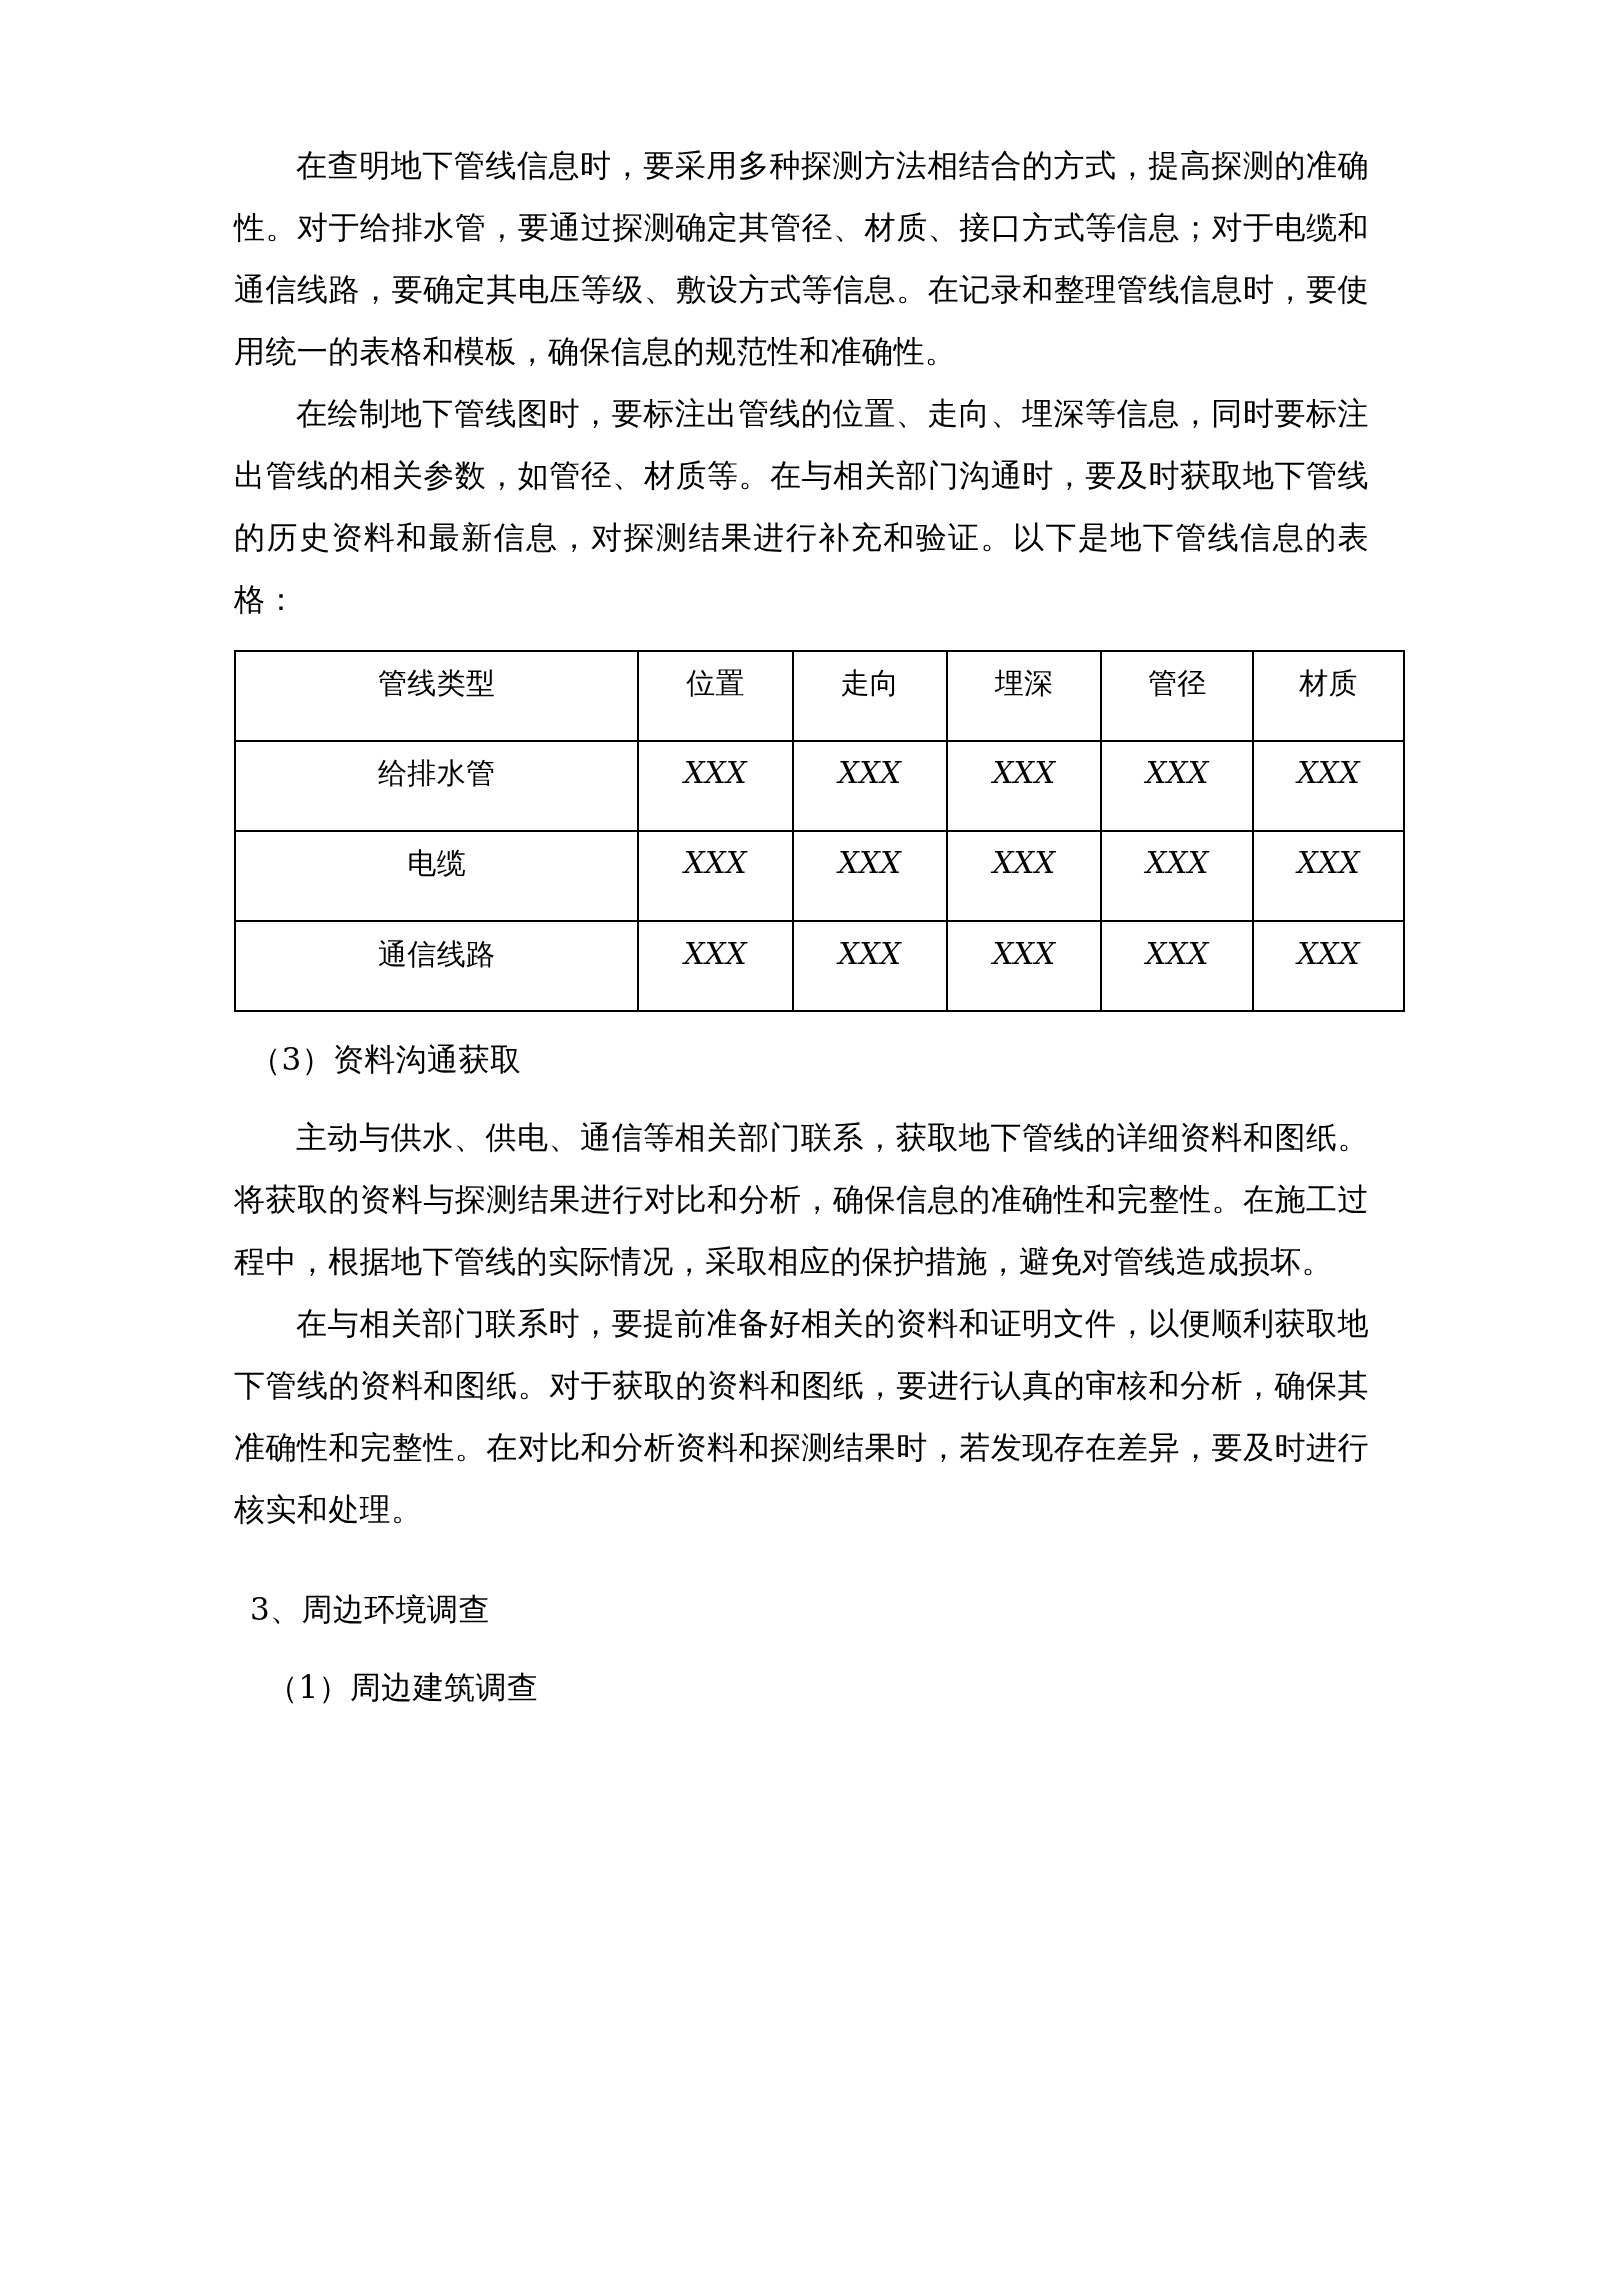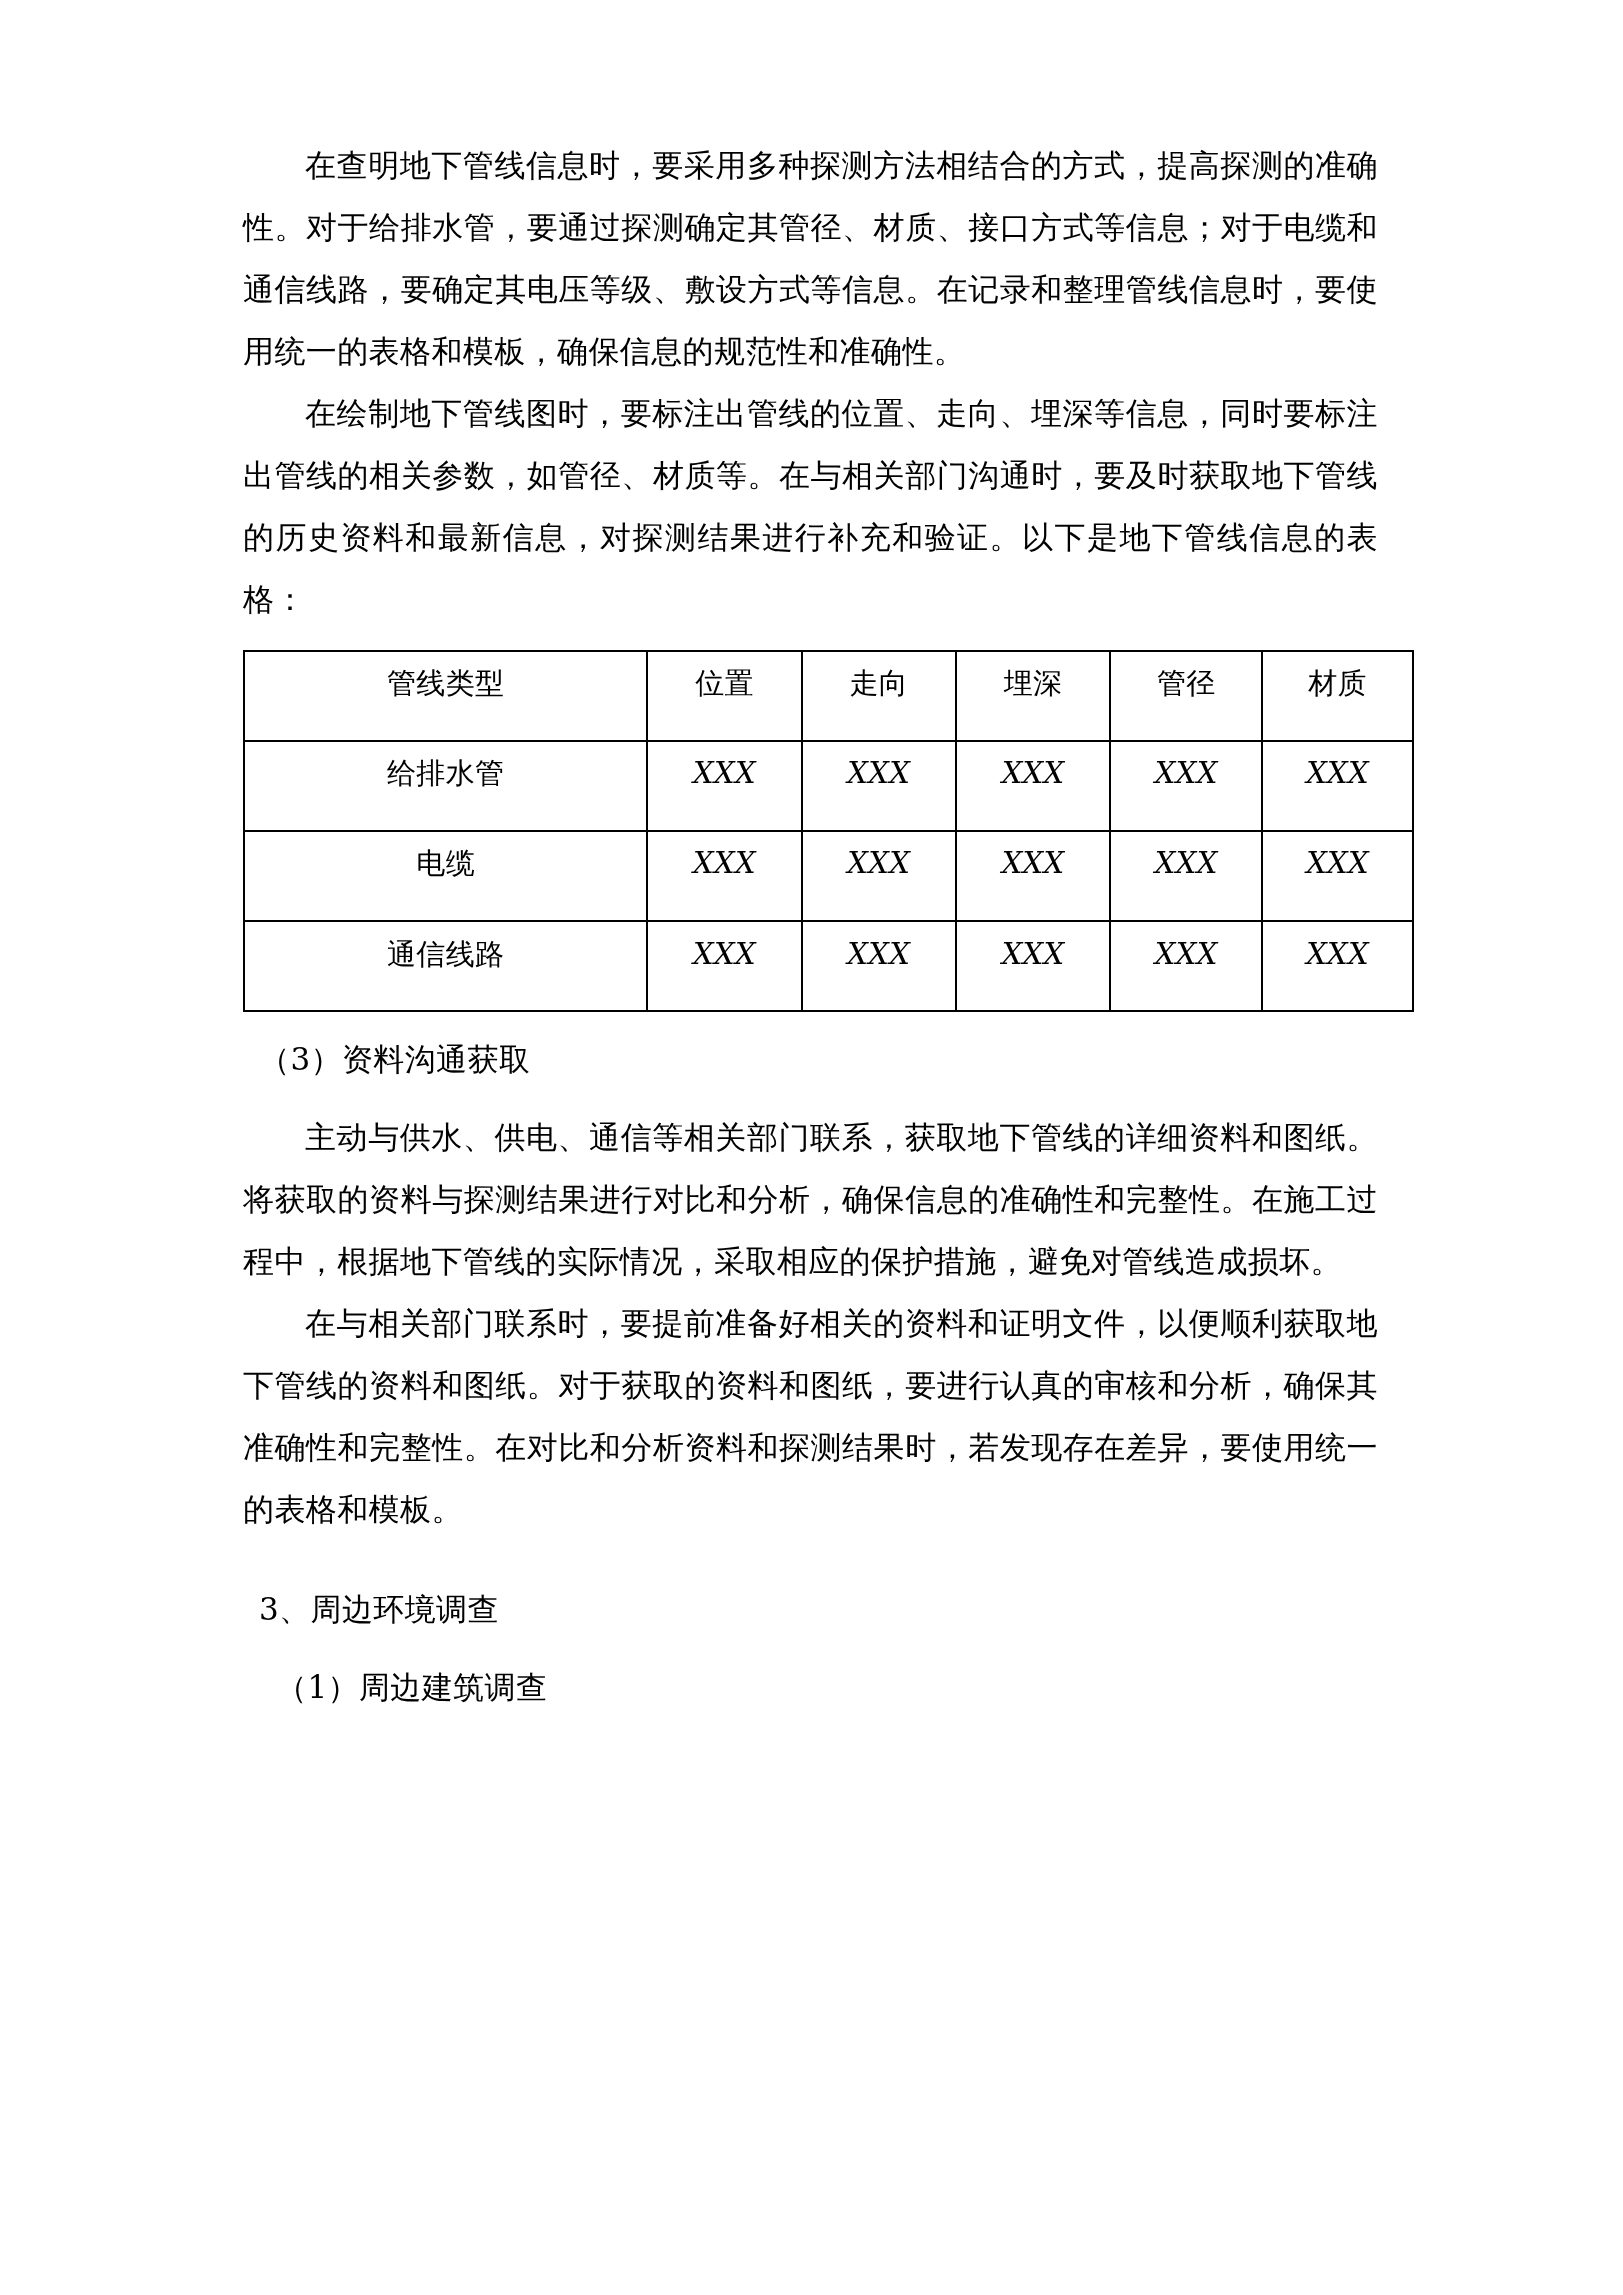--- a/index.html
+++ b/index.html
@@ -13,21 +13,21 @@
     width: 1623px;
     height: 2295px;
     background: #ffffff;
     box-sizing: border-box;
     font-family: "DejaVu Serif", "Liberation Serif", serif;
     color: #000000;
     overflow: hidden;
   }
   .content {
     position: absolute;
-    left: 243px;
+    left: 234px;
     top: 134px;
     width: 1135px;
   }
   .para {
     font-size: 31px;
     line-height: 62px;
     text-align: justify;
     text-justify: inter-ideograph;
     text-indent: 2em;
     margin: 0;
@@ -125,21 +125,21 @@
           <td class="xxx">XXX</td>
           <td class="xxx">XXX</td>
         </tr>
       </tbody>
     </table>
 
     <p class="heading-line">（3）资料沟通获取</p>
 
     <p class="para">主动与供水、供电、通信等相关部门联系，获取地下管线的详细资料和图纸。将获取的资料与探测结果进行对比和分析，确保信息的准确性和完整性。在施工过程中，根据地下管线的实际情况，采取相应的保护措施，避免对管线造成损坏。</p>
 
-    <p class="para">在与相关部门联系时，要提前准备好相关的资料和证明文件，以便顺利获取地下管线的资料和图纸。对于获取的资料和图纸，要进行认真的审核和分析，确保其准确性和完整性。在对比和分析资料和探测结果时，若发现存在差异，要使用统一的表格和模板。</p>
+    <p class="para">在与相关部门联系时，要提前准备好相关的资料和证明文件，以便顺利获取地下管线的资料和图纸。对于获取的资料和图纸，要进行认真的审核和分析，确保其准确性和完整性。在对比和分析资料和探测结果时，若发现存在差异，要及时进行核实和处理。</p>
 
 
     <div class="spacer-md"></div>
 
     <p class="heading-line">3、周边环境调查</p>
 
     <p class="heading-line sub">（1）周边建筑调查</p>
 
   </div>
 </div>

